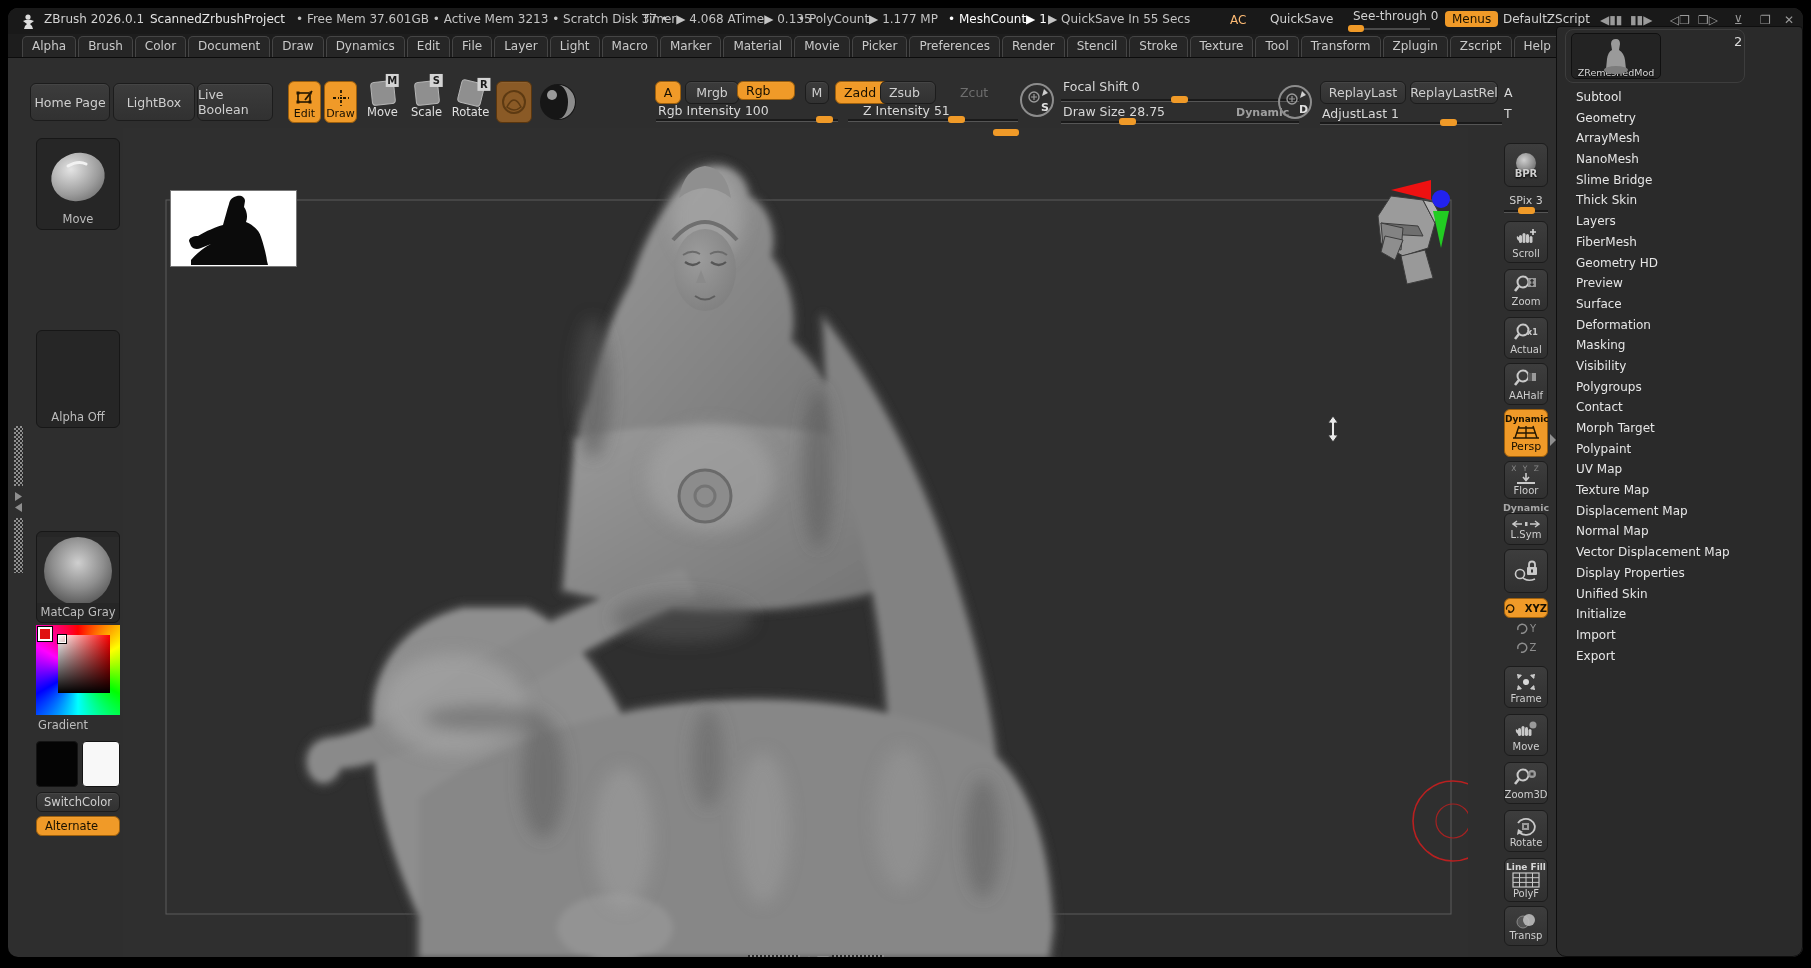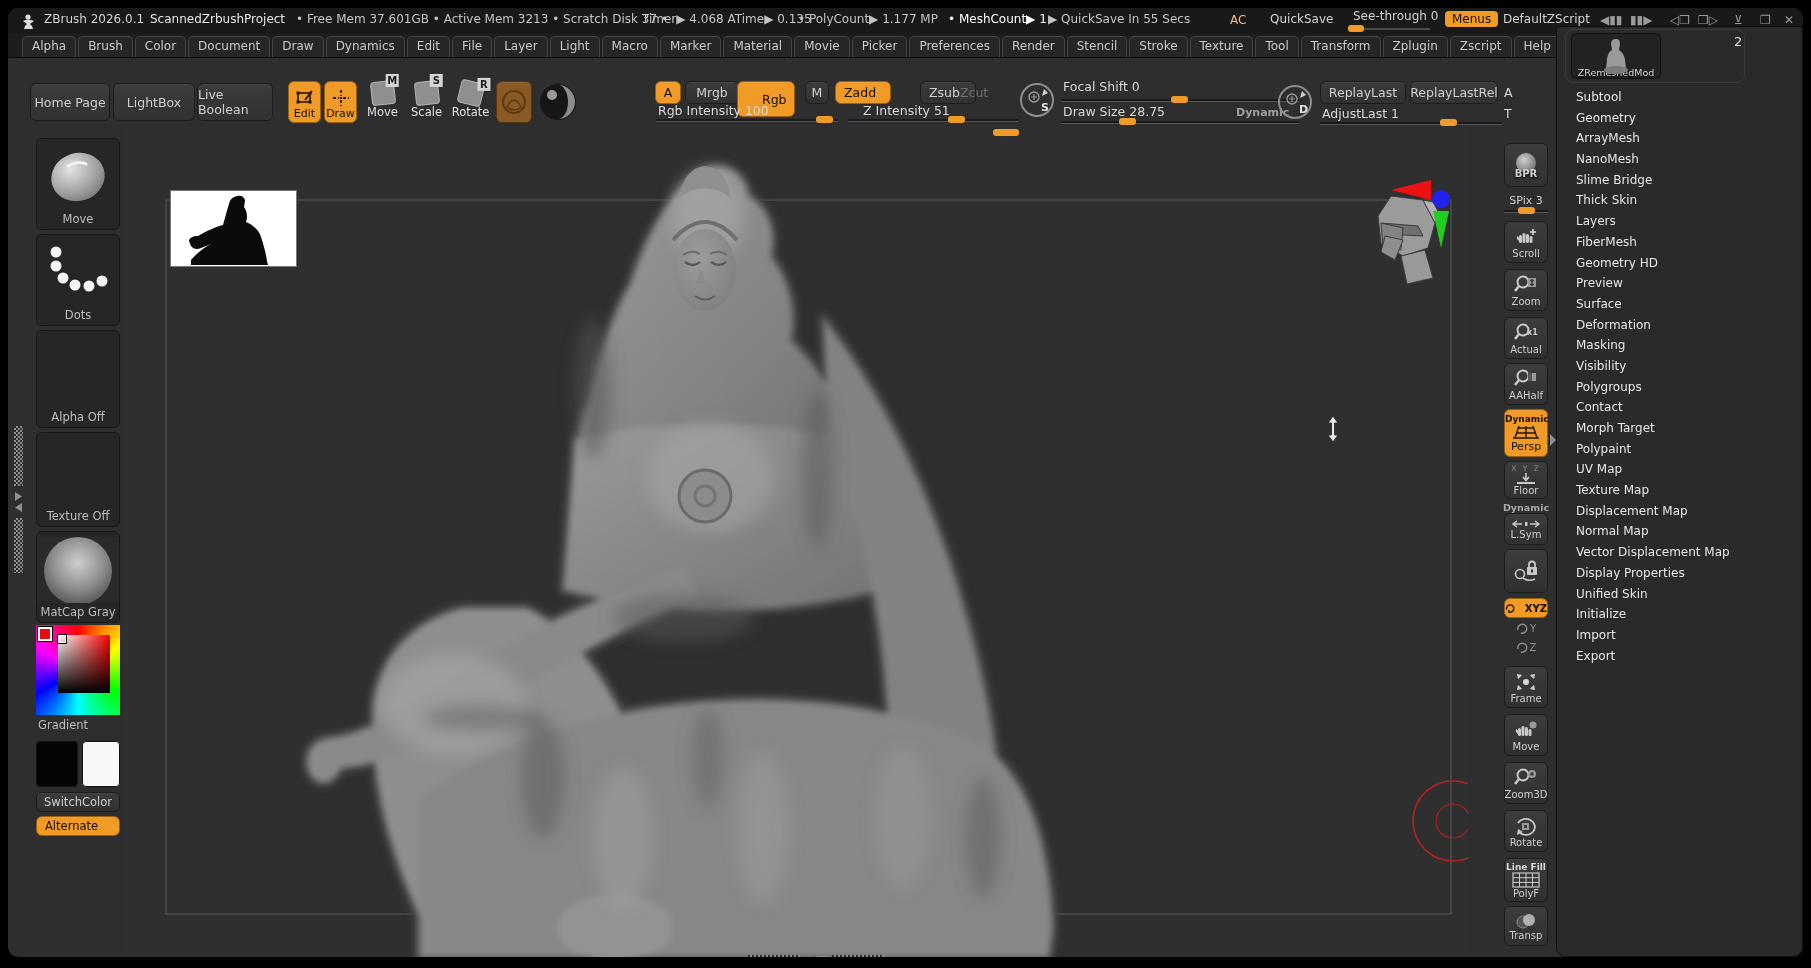--- a/index.html
+++ b/index.html
@@ -165,24 +165,24 @@
       </svg>
     </div>
     <svg style="position:absolute;left:531px;top:24px" width="38" height="38" viewBox="0 0 38 38">
       <circle cx="19" cy="19" r="18" fill="#161616"></circle>
       <path d="M19,2 a17,17 0 0 1 0,34 a10,17 0 0 0 0,-34 z" fill="#8c8c8c"></path>
       <circle cx="13" cy="12" r="5" fill="#9a9a9a"></circle>
     </svg>
 
     <div class="btn btn-orange" style="left:647px;top:22px;width:26px;height:23px">A</div>
     <div class="btn" style="left:677px;top:22px;width:54px;height:23px">Mrgb</div>
-    <div class="btn btn-orange" style="left:729px;top:22px;width:58px;height:36px;justify-content:flex-start;padding-left:24px">Rgb</div>
+    <div class="btn btn-orange" style="left:729px;top:22px;width:58px;height:19px;justify-content:flex-start;padding-left:8px">Rgb</div>
     <div class="btn" style="left:797px;top:22px;width:24px;height:23px">M</div>
     <div class="btn btn-orange" style="left:827px;top:22px;width:56px;height:23px;justify-content:flex-start;padding-left:8px">Zadd</div>
-    <div class="btn" style="left:912px;top:22px;width:56px;height:23px;justify-content:flex-start;padding-left:8px">Zsub</div>
+    <div class="btn" style="left:872px;top:22px;width:56px;height:23px;justify-content:flex-start;padding-left:8px">Zsub</div>
     <span class="dim-label" style="left:952px;top:26px">Zcut</span>
 
     <div class="slider-label" style="left:650px;top:44px">Rgb Intensity 100</div>
     <div class="sline" style="left:648px;top:60px;width:182px">
         <div class="shandle" style="left:160px"></div>
       </div>
     <div class="slider-label" style="left:855px;top:44px">Z Intensity 51</div>
     <div class="sline" style="left:840px;top:60px;width:170px">
         <div class="shandle" style="left:100px"></div>
       </div>
@@ -347,41 +347,25 @@
             <stop offset="0.55" stop-color="#9c9c9c"></stop>
             <stop offset="1" stop-color="#555"></stop>
           </radialGradient>
         </defs>
       <ellipse cx="35" cy="33" rx="27" ry="24" transform="rotate(-18 35 33)" fill="url(#gB)"></ellipse>
       <path d="M25,22 q10,-6 18,-2" stroke="#f2f2f2" stroke-width="3" fill="none" stroke-linecap="round"></path>
     </svg>
     <span class="lslab">Move</span>
   </div>
 
-  <div class="lsbox" style="top:226px;height:92px">
-    <svg width="70" height="66" viewBox="0 0 70 66">
-      <g fill="#f4f4f4">
-        <circle cx="13" cy="12" r="5.5"></circle>
-          <circle cx="13" cy="26" r="5.5"></circle>
-          <circle cx="20" cy="38" r="5.5"></circle>
-        <circle cx="32" cy="45" r="5.5"></circle>
-          <circle cx="46" cy="46" r="5.5"></circle>
-          <circle cx="59" cy="41" r="5.5"></circle>
-      </g>
-    </svg>
-    <span class="lslab">Dots</span>
-  </div>
 
   <div class="lsbox" style="top:322px;height:98px">
     <span class="lslab">Alpha Off</span>
   </div>
 
-  <div class="lsbox" style="top:424px;height:95px">
-    <span class="lslab">Texture Off</span>
-  </div>
 
   <div class="lsbox" style="top:523px;height:92px">
     <svg width="82" height="66" viewBox="0 0 82 66">
       <defs>
           <radialGradient id="gM" cx="0.5" cy="0.38" r="0.75">
             <stop offset="0" stop-color="#cfcfcf"></stop>
             <stop offset="0.5" stop-color="#8e8e8e"></stop>
             <stop offset="1" stop-color="#3f3f3f"></stop>
           </radialGradient>
         </defs>

